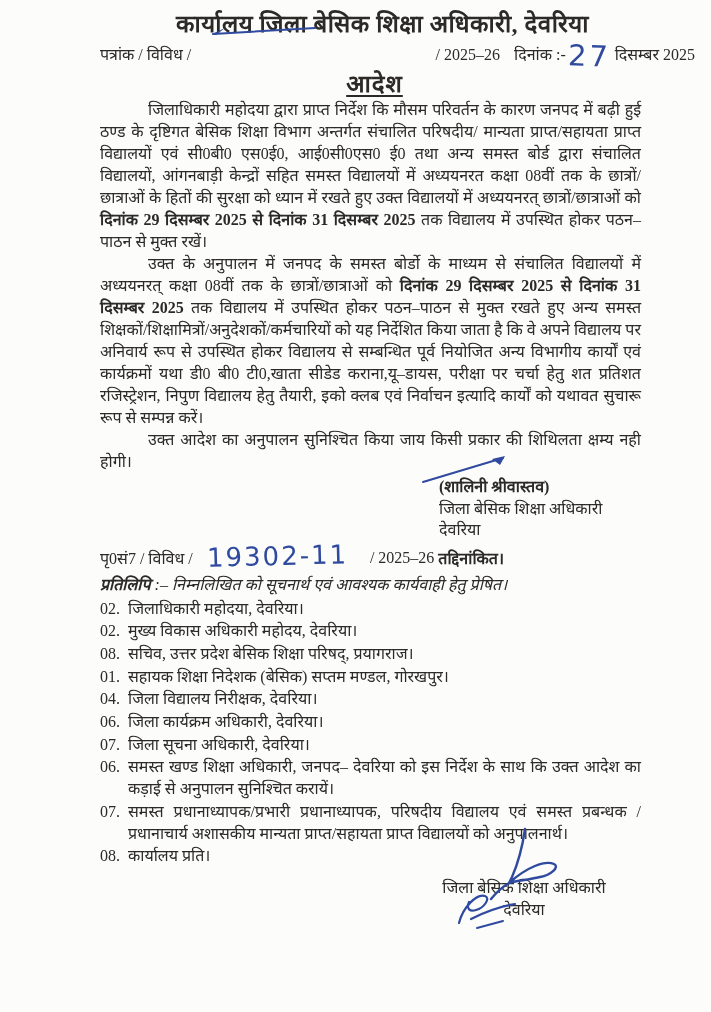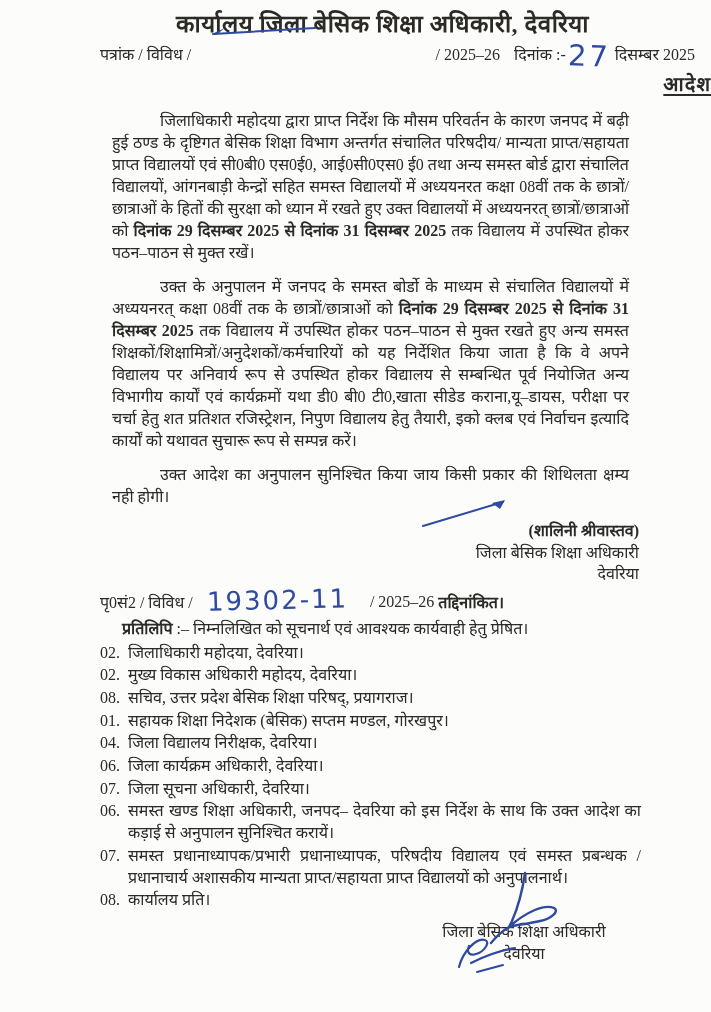--- a/index.html
+++ b/index.html
@@ -49,42 +49,42 @@
     color:var(--blue-ink);
     font-family:"DejaVu Sans",sans-serif;
     font-size:29px;
     line-height:20px;
     letter-spacing:3px;
     transform:rotate(2deg);
     margin:0 4px 0 2px;
   }
   .order-heading{
     margin:1px 0 0 26px;
-    text-align:right;
-    font-size:20px;
+    text-align:center;
+    font-size:24px;
     line-height:27px;
     font-weight:700;
     text-decoration:underline;
     text-underline-offset:3px;
     letter-spacing:1px;
   }
   
   .body-text{
     margin:1px 70px 0 88px;
     font-size:16px;
     line-height:22px;
     text-align:justify;
   }
-  .body-text p{margin:12px;text-indent:48px;}
+  .body-text p{margin:0;text-indent:48px;}
   
   .signatory{
     position:relative;
     width:200px;
     margin:3px 72px 0 auto;
-    text-align:right;
+    text-align:left;
     font-size:16px;
     line-height:21.5px;
   }
   .signatory .sig-name{font-weight:700;}
   .sig-arrow{position:absolute;left:-22px;top:-26px;}
   
   .endorse-line{
     position:relative;
     margin:2px 16px 0 88px;
     height:30px;
@@ -97,23 +97,24 @@
     color:var(--blue-ink);
     font-family:"DejaVu Sans",sans-serif;
     font-size:26px;
     line-height:24px;
     letter-spacing:2px;
     transform:rotate(-1.5deg);
     margin:0 22px 4px 14px;
   }
   .endorse-bold{font-weight:700;font-family:Liberation Mono, monospace;}
   .copy-heading{
-    margin:1px 16px 0 110px;
-    font-size:16px;
-    line-height:22px;
+    margin:1px 16px 0 88px;
+    font-size:16px;
+    line-height:22px;
+    font-style:italic;
   }
   .copy-heading .ch-bold{font-weight:700;}
   
   .copy-list{
     margin:2px 70px 0 88px;
     font-size:16px;
     line-height:21.7px;
     text-align:justify;
   }
   .copy-row{display:flex;margin-bottom:1px;}
@@ -166,21 +167,21 @@
     <svg class="sig-arrow" width="96" height="36" viewBox="0 0 96 36">
       <path d="M6,32 L86,8" stroke="var(--blue-ink)" stroke-width="2" fill="none" stroke-linecap="round"></path>
       <path d="M88,6 l-13,3 l8,6 z" fill="var(--blue-ink)"></path>
     </svg>
     <div class="sig-name">(शालिनी श्रीवास्तव)</div>
     <div>जिला बेसिक शिक्षा अधिकारी</div>
     <div>देवरिया</div>
   </div>
 
   <div class="endorse-line">
-    <span>पृ0सं2 / विविध /</span>
+    <span>पृ0सं7 / विविध /</span>
     <span class="hand-number">19302-11</span>
     <span>/ 2025–26</span>&nbsp;
     <span class="endorse-bold">तद्दिनांकित।</span>
   </div>
 
   <div class="copy-heading">
     <span class="ch-bold">प्रतिलिपि</span>
     <span>:– निम्नलिखित को सूचनार्थ एवं आवश्यक कार्यवाही हेतु प्रेषित।</span>
   </div>
 

